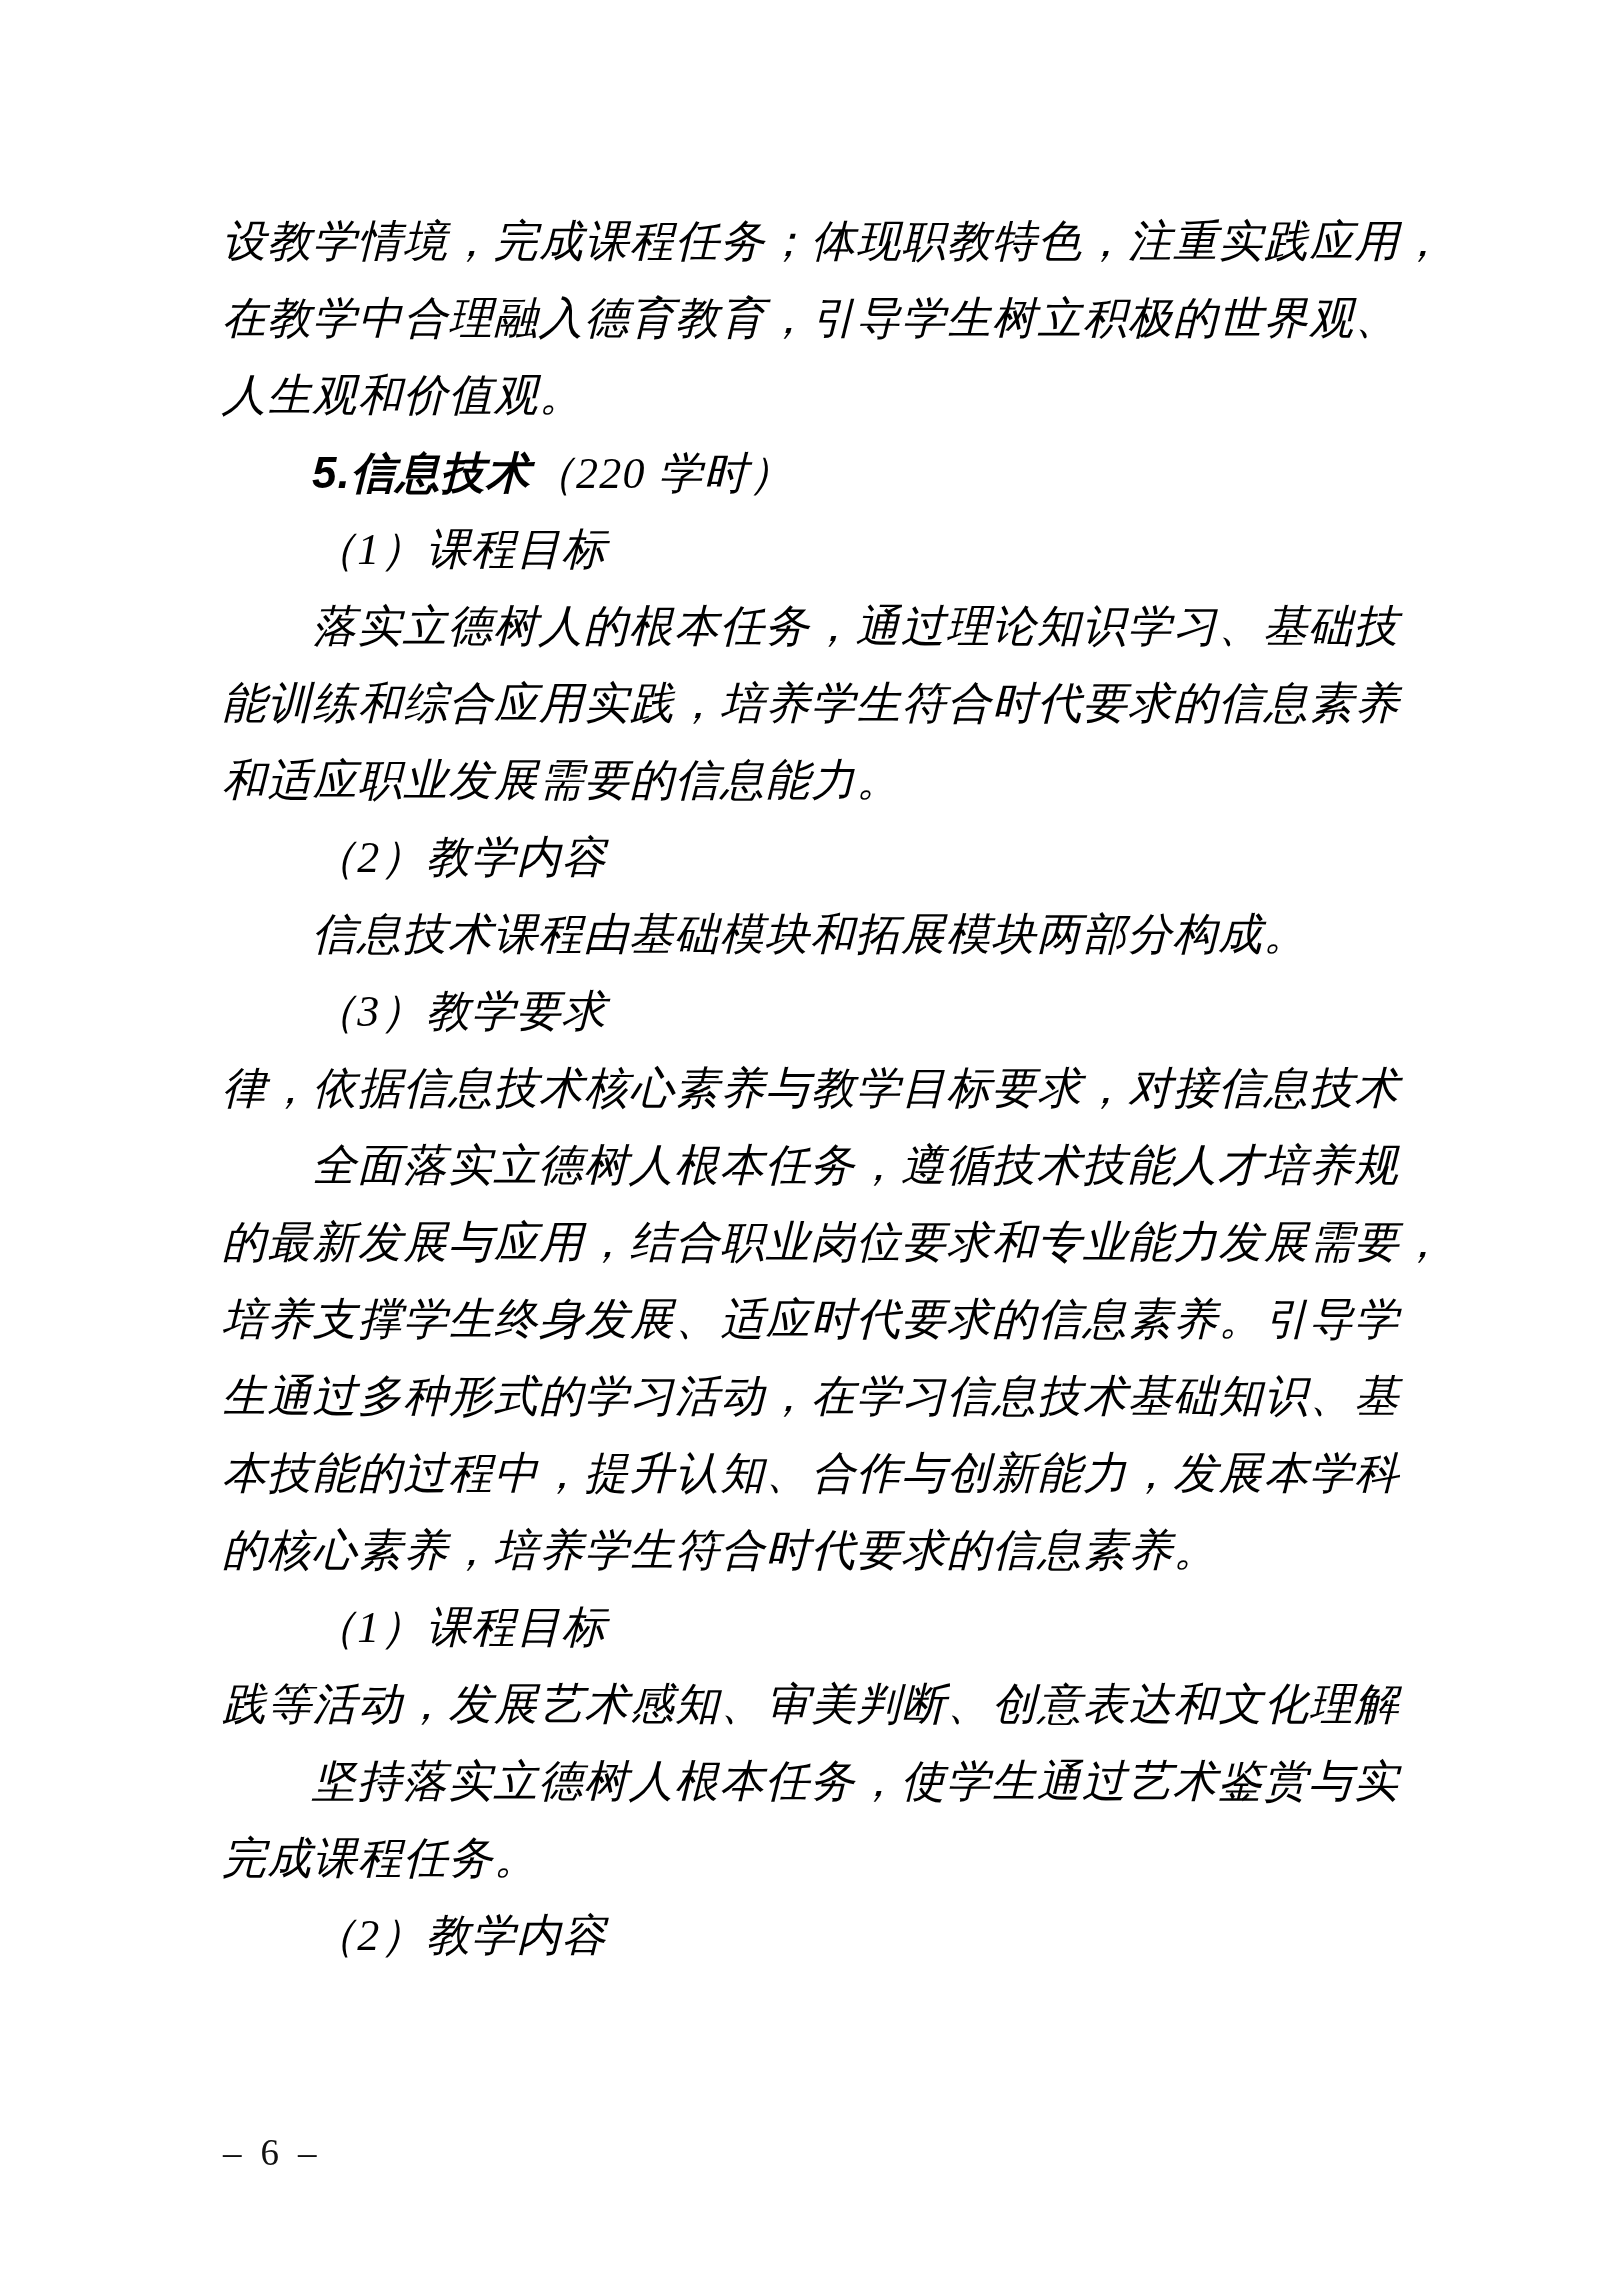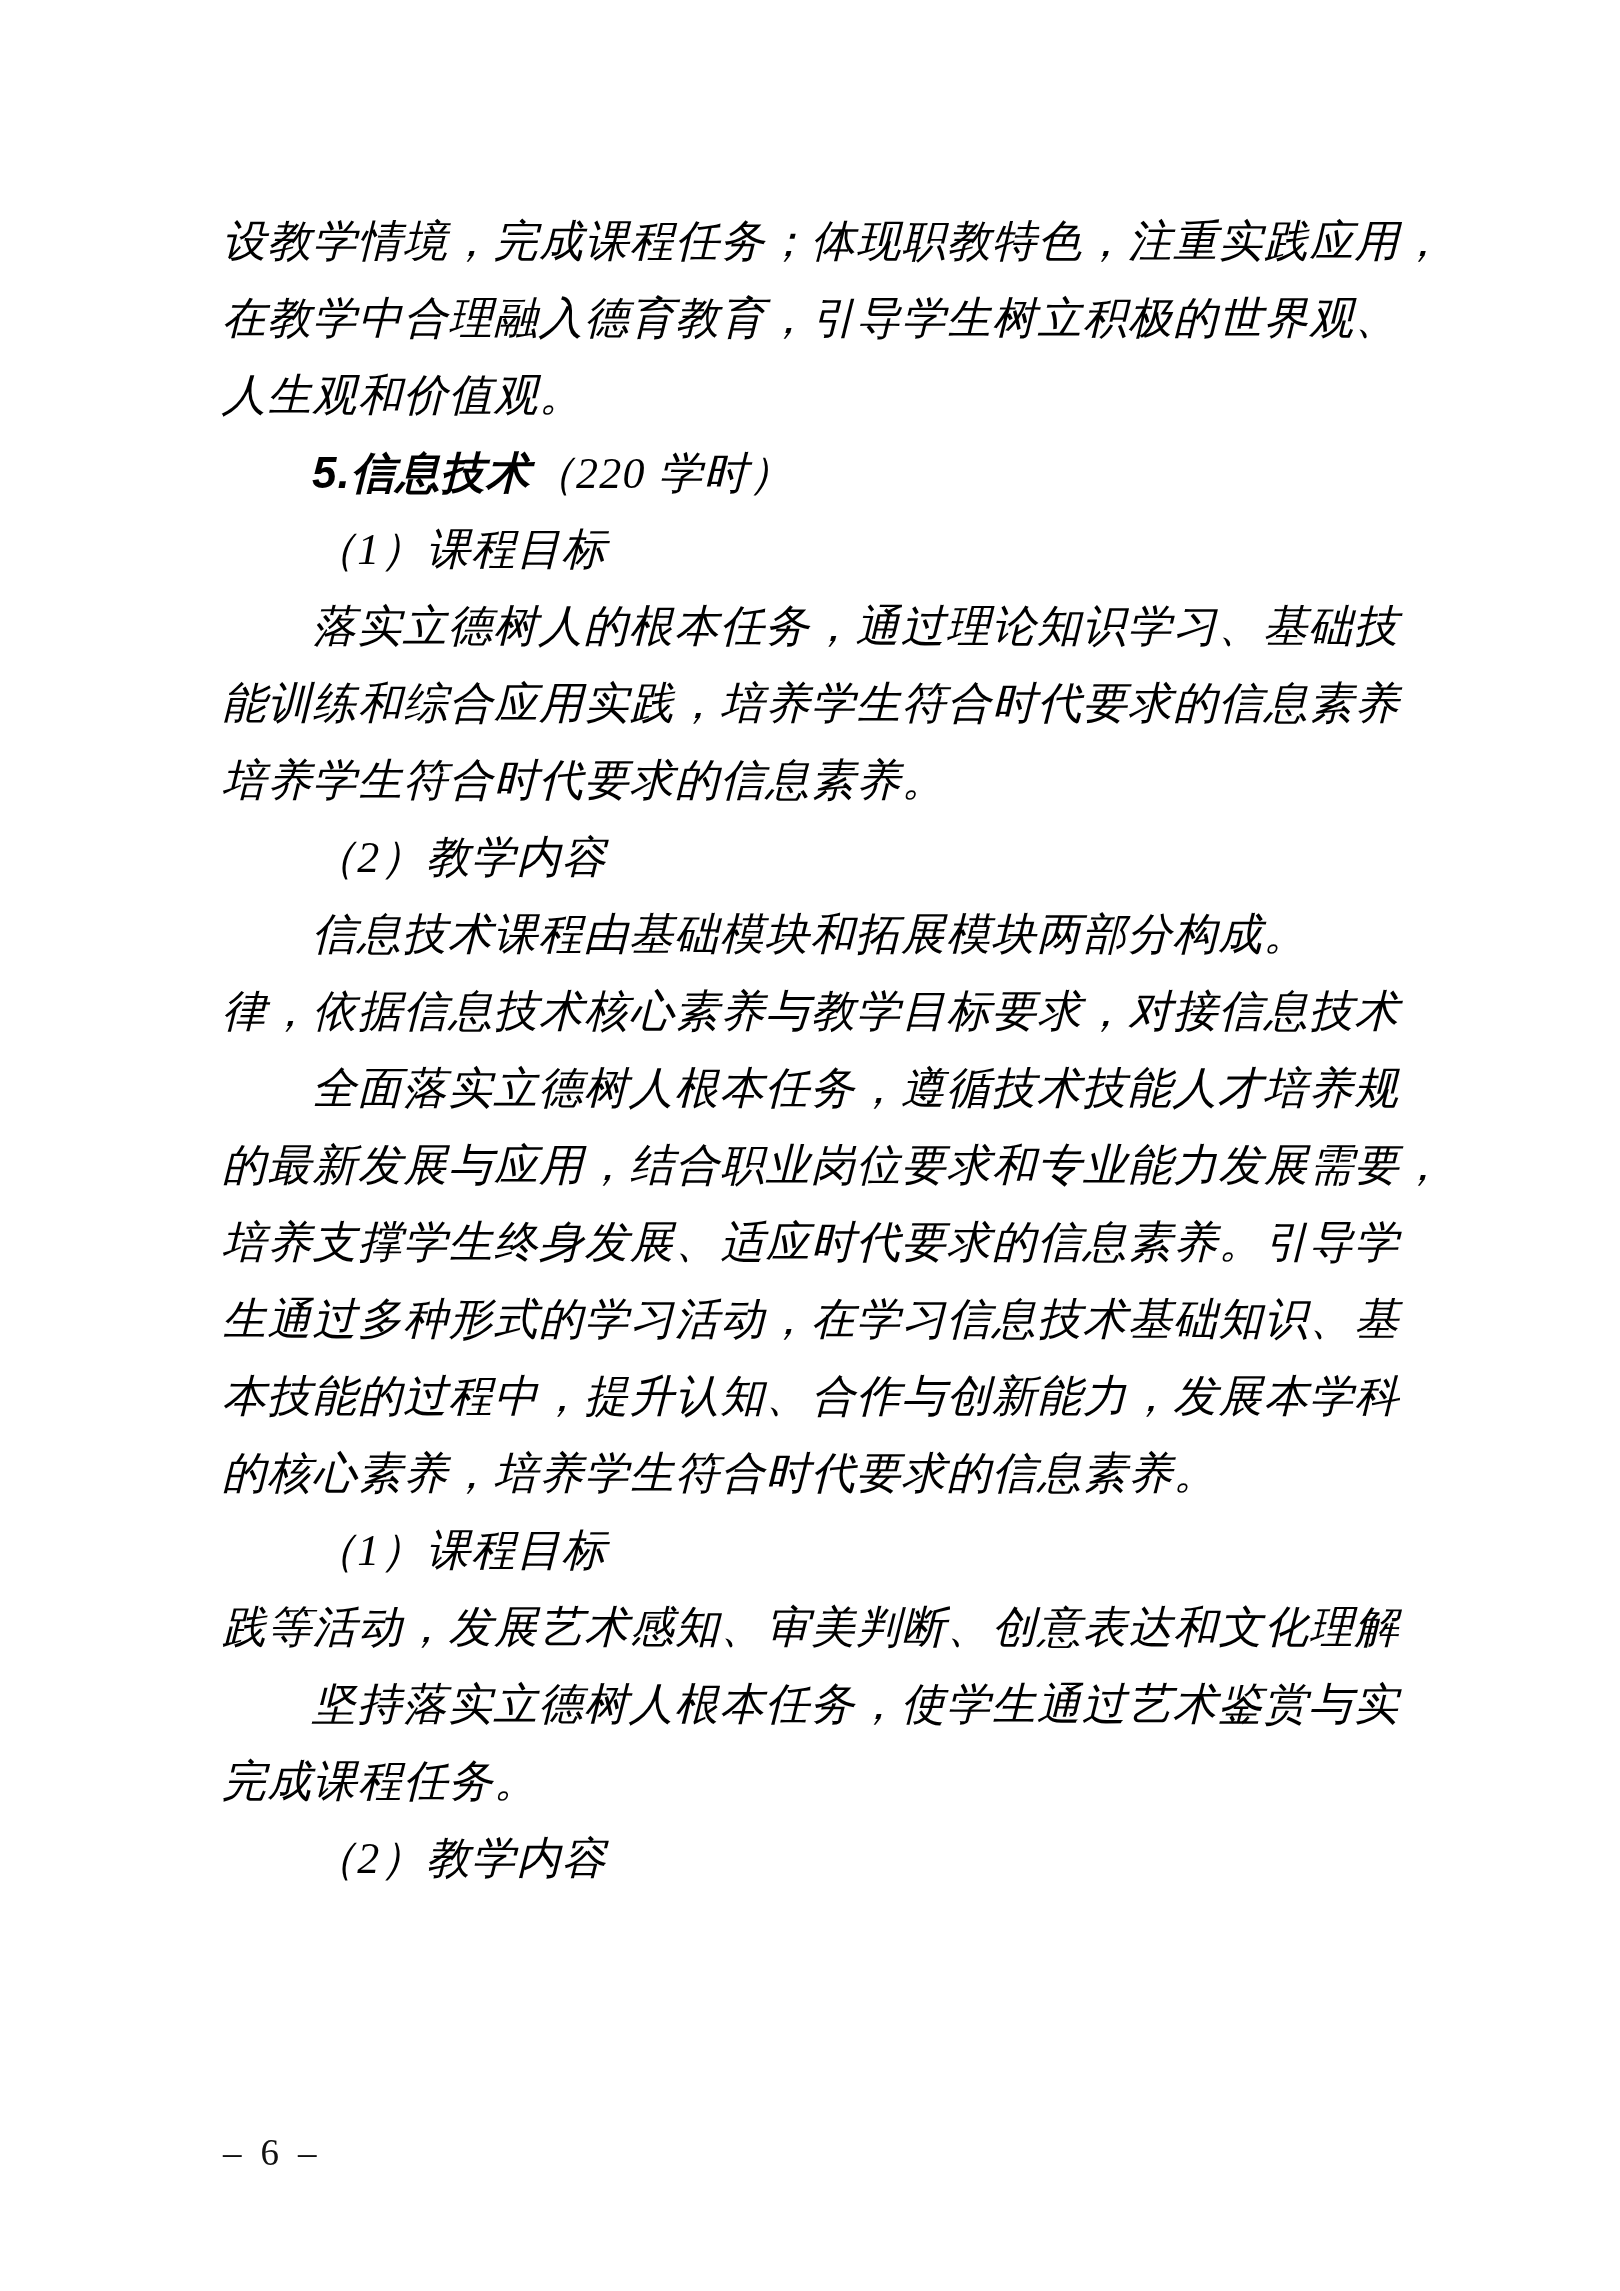--- a/index.html
+++ b/index.html
@@ -58,23 +58,24 @@
   <main class="text-block">
     <div class="line">设教学情境，完成课程任务；体现职教特色，注重实践应用，</div>
     <div class="line">在教学中合理融入德育教育，引导学生树立积极的世界观、</div>
     <div class="line">人生观和价值观。</div>
     <div class="line indent heading">
       <span class="hd">5.信息技术</span><span>（220 学时）</span>
     </div>
     <div class="line indent">（1）课程目标</div>
     <div class="line indent">落实立德树人的根本任务，通过理论知识学习、基础技</div>
     <div class="line">能训练和综合应用实践，培养学生符合时代要求的信息素养</div>
-    <div class="line">培养学生符合时代要求的信息素养。</div>
+    <div class="line">和适应职业发展需要的信息能力。</div>
     <div class="line indent">（2）教学内容</div>
     <div class="line indent">信息技术课程由基础模块和拓展模块两部分构成。</div>
+    <div class="line indent">（3）教学要求</div>
     <div class="line">律，依据信息技术核心素养与教学目标要求，对接信息技术</div>
     <div class="line indent">全面落实立德树人根本任务，遵循技术技能人才培养规</div>
     <div class="line">的最新发展与应用，结合职业岗位要求和专业能力发展需要，</div>
     <div class="line">培养支撑学生终身发展、适应时代要求的信息素养。引导学</div>
     <div class="line">生通过多种形式的学习活动，在学习信息技术基础知识、基</div>
     <div class="line">本技能的过程中，提升认知、合作与创新能力，发展本学科</div>
     <div class="line">的核心素养，培养学生符合时代要求的信息素养。</div>
     <div class="line indent">（1）课程目标</div>
     <div class="line">践等活动，发展艺术感知、审美判断、创意表达和文化理解</div>
     <div class="line indent">坚持落实立德树人根本任务，使学生通过艺术鉴赏与实</div>

